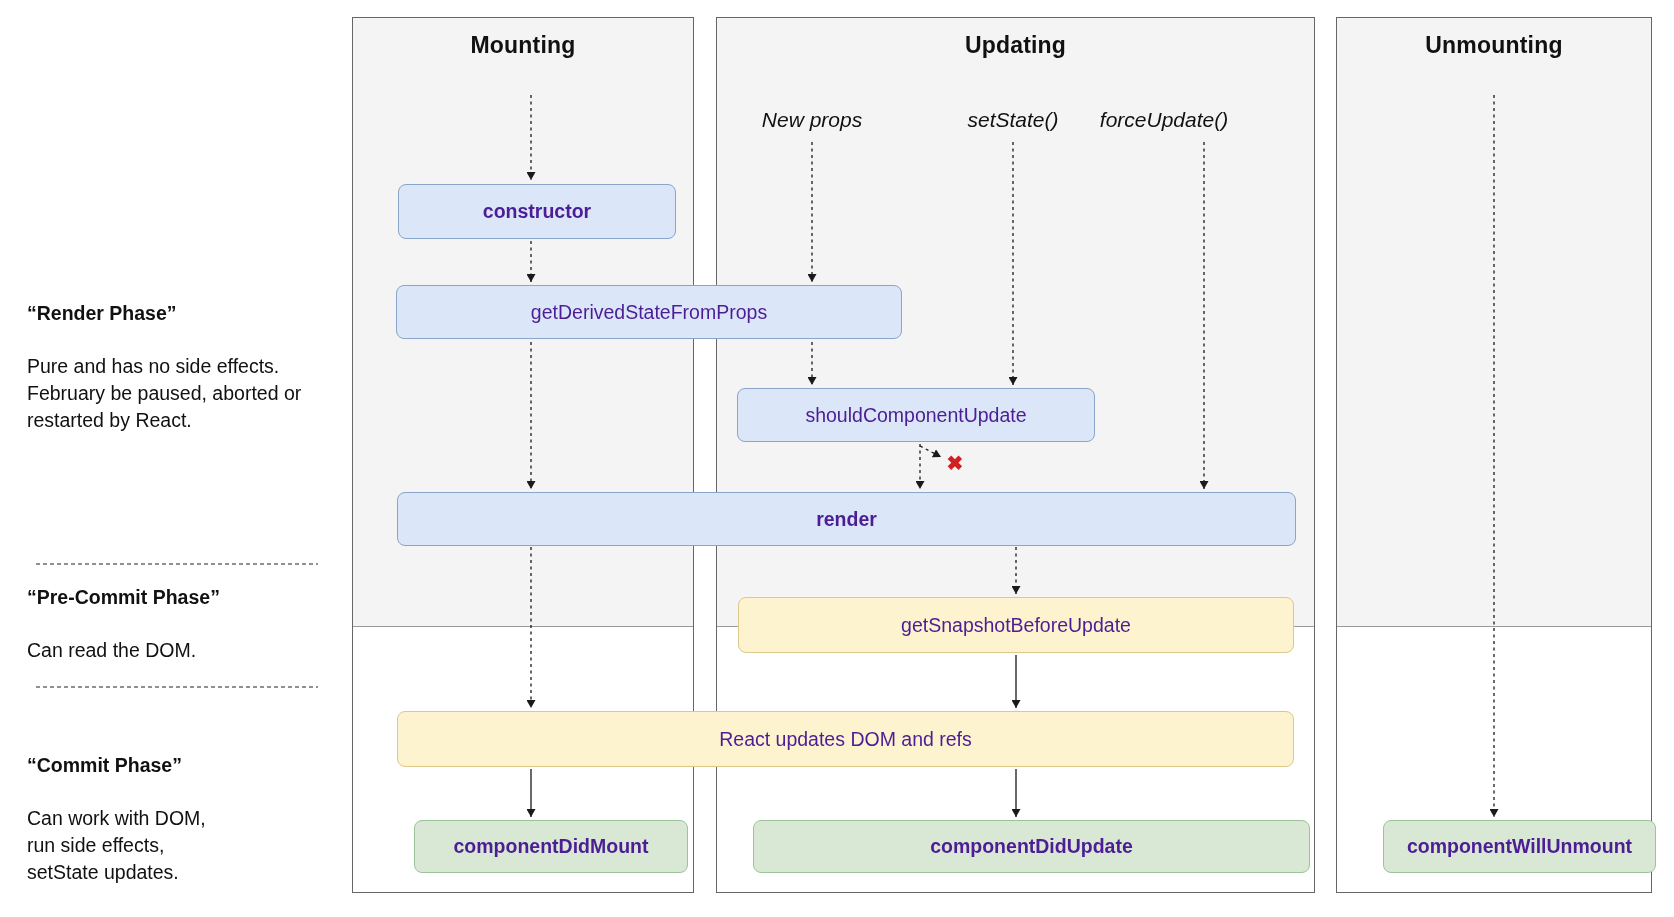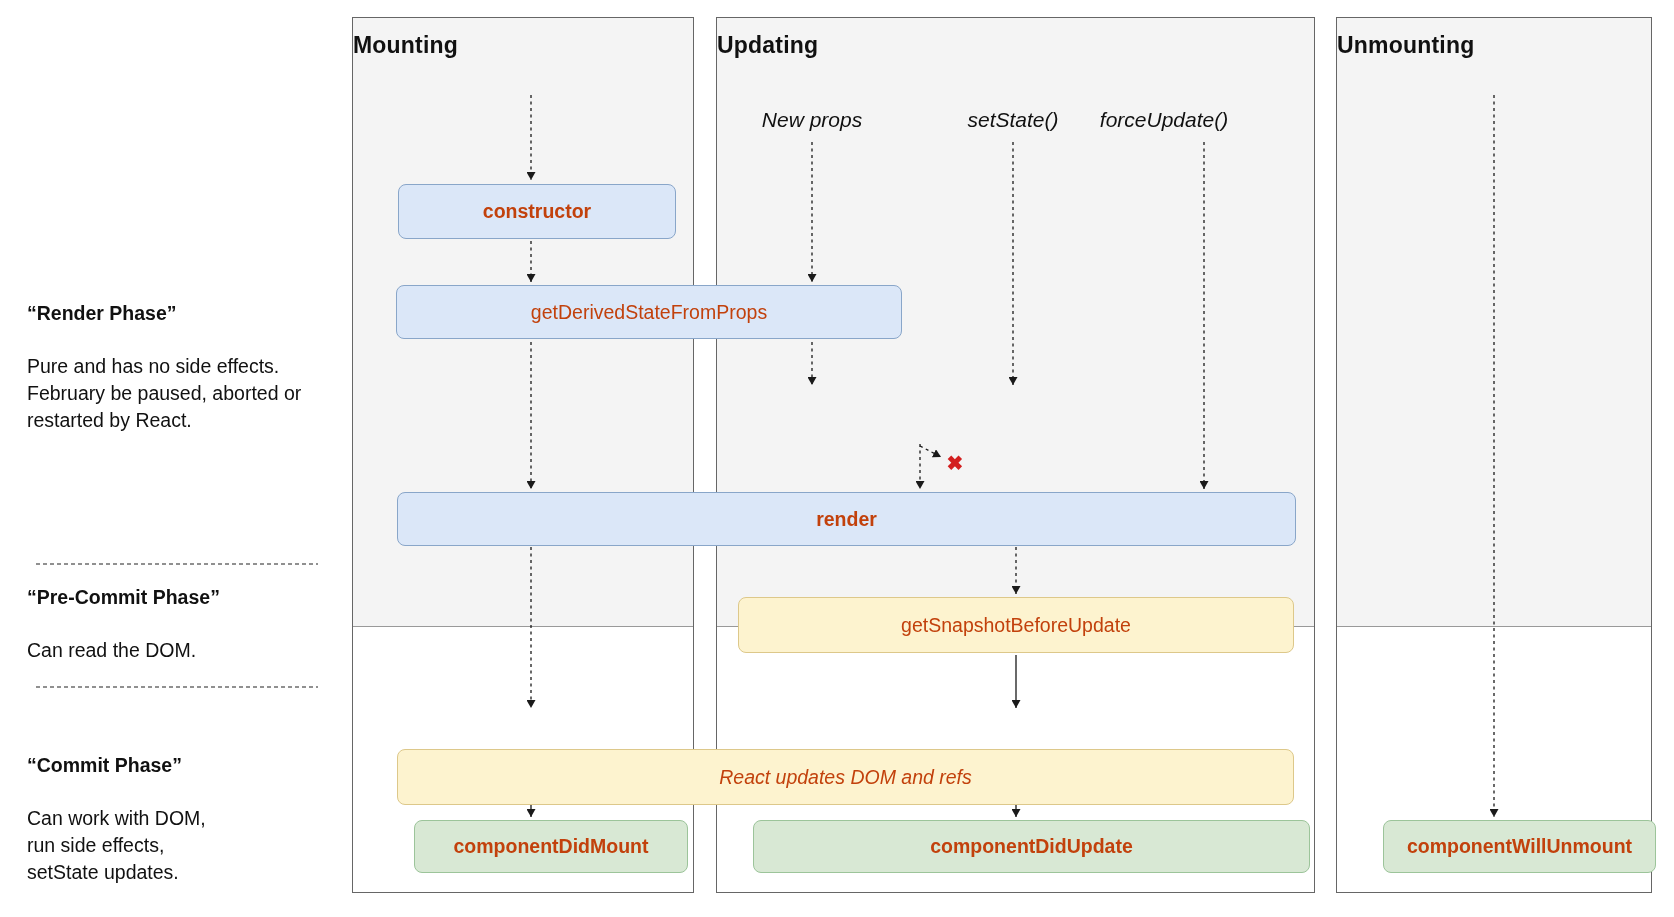--- a/index.html
+++ b/index.html
@@ -5,38 +5,38 @@
   html,body{margin:0;padding:0;background:#ffffff;}
   .canvas{
     position:relative;width:1674px;height:917px;overflow:hidden;
     font-family:"Liberation Sans", sans-serif;color:#111;background:#fff;
   }
   
   .col{position:absolute;top:17px;height:876px;background:#fff;
        border:1.5px solid var(--column-border);box-sizing:border-box;z-index:1;}
   .col-shade{position:absolute;left:0;right:0;top:0;height:608px;
        background:var(--column-bg);border-bottom:1.3px solid #999;}
-  .col-title{position:absolute;top:14px;left:0;width:100%;
+  .col-title{position:absolute;top:14px;left:0;width:100%;text-align:center;
        font-size:23px;font-weight:bold;letter-spacing:.2px;}
   
   .phase{position:absolute;left:27px;width:300px;text-align:left;
        font-size:19.5px;line-height:27px;z-index:1;}
   .phase-title{font-weight:bold;margin:0 0 26px 0;}
   
   .entry{position:absolute;transform:translateX(-50%);white-space:nowrap;
        font-style:italic;font-size:21px;z-index:2;}
   
   .box{position:absolute;display:flex;align-items:center;justify-content:center;
        border-radius:8px;font-size:19.5px;z-index:3;border:1.5px solid;
-       box-sizing:border-box;color:#c2410c;text-decoration:none;}
+       box-sizing:border-box;color:#4c1d95;text-decoration:none;}
   .box.blue  {background:var(--box-blue-fill);  border-color:var(--box-blue-border);}
   .box.yellow{background:var(--box-yellow-fill);border-color:var(--box-yellow-border);}
   .box.green {background:var(--box-green-fill); border-color:var(--box-green-border);margin-left:16px;}
   .bold{font-weight:bold;}
-  .italic{font-style:italic;margin-top:38px;}
+  .italic{}
   
   .arrows{position:absolute;left:0;top:0;z-index:2;pointer-events:none;}
   .arrow{stroke:var(--arrow-black);stroke-width:1.3;fill:none;}
   .dashed{stroke-dasharray:3 3.5;}
   .sep{stroke:#222;stroke-width:1.2;stroke-dasharray:4 3;}
   .ah{fill:var(--arrow-black);}
   
   .halt{position:absolute;left:955px;top:463px;transform:translate(-50%,-50%);
        color:var(--halt-red);font-size:20px;font-weight:bold;z-index:4;line-height:1;}
 </style>
@@ -105,20 +105,21 @@
 
     <line class="arrow dashed" x1="1494" y1="95" x2="1494" y2="817" marker-end="url(#ah)"></line>
   </svg>
 
   <div class="entry" style="left:812px;top:108px">New props</div>
   <div class="entry" style="left:1013px;top:108px">setState()</div>
   <div class="entry" style="left:1164px;top:108px">forceUpdate()</div>
 
   <div class="box blue bold" style="left:398px;top:184px;width:278px;height:55px">constructor</div>
   <div class="box blue" style="left:396px;top:285px;width:506px;height:54px">getDerivedStateFromProps</div>
+  <div class="box blue" style="left:737px;top:388px;width:358px;height:54px">shouldComponentUpdate</div>
   <div class="box blue bold" style="left:397px;top:492px;width:899px;height:54px">render</div>
   <div class="box yellow" style="left:738px;top:597px;width:556px;height:56px">getSnapshotBeforeUpdate</div>
   <div class="box yellow italic" style="left:397px;top:711px;width:897px;height:56px">React updates DOM and refs</div>
   <div class="box green bold" style="left:398px;top:820px;width:274px;height:53px">componentDidMount</div>
   <div class="box green bold" style="left:737px;top:820px;width:557px;height:53px">componentDidUpdate</div>
   <div class="box green bold" style="left:1367px;top:820px;width:273px;height:53px">componentWillUnmount</div>
 
   <div class="halt">✖</div>
 
 </div>

